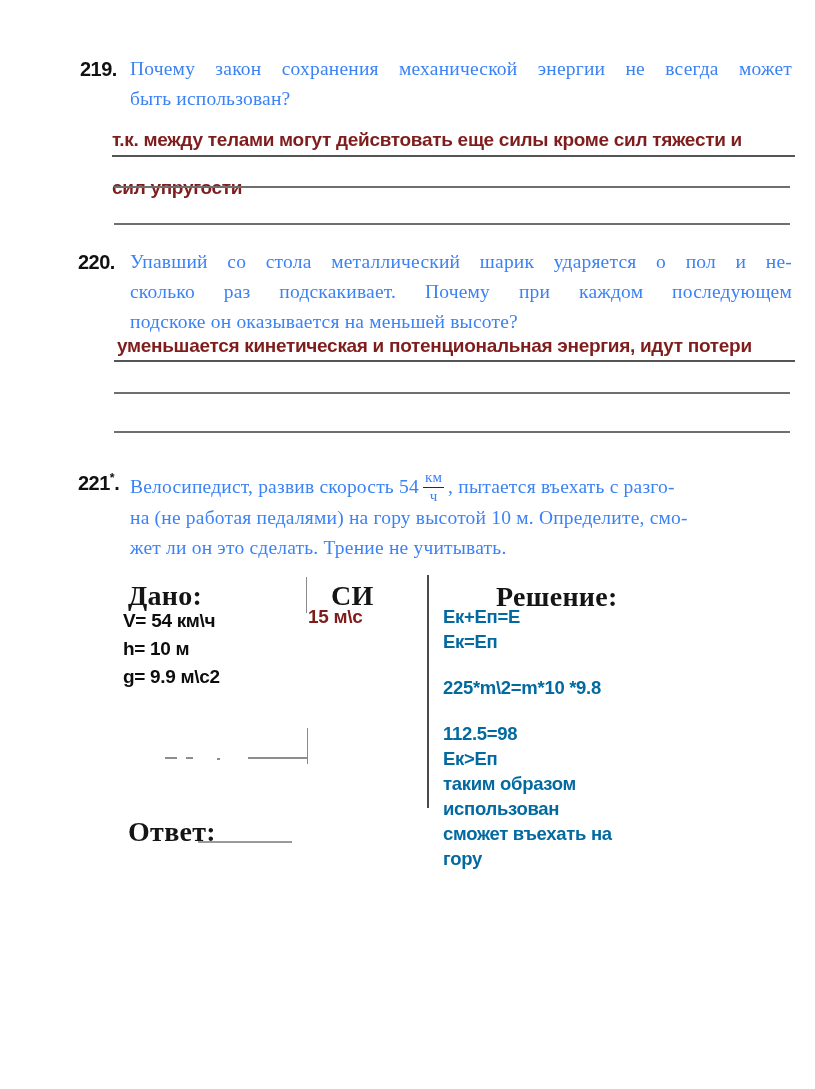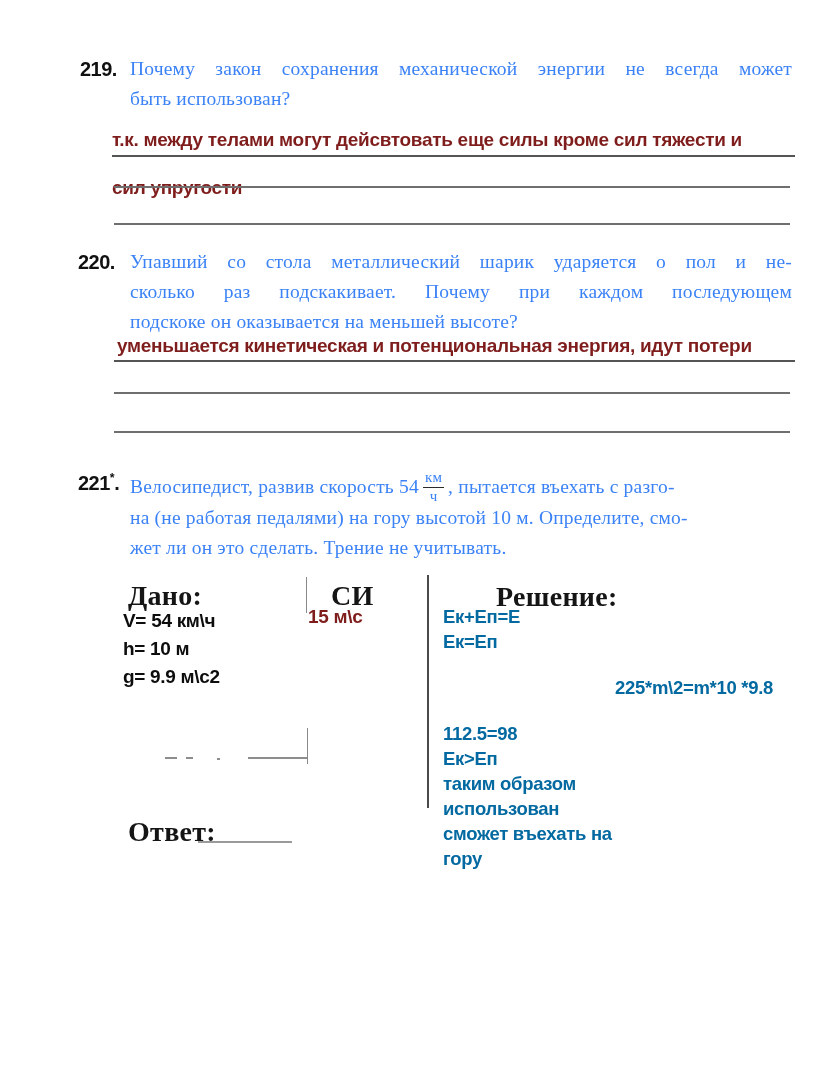--- a/index.html
+++ b/index.html
@@ -79,21 +79,21 @@
   .solcol{position:absolute;left:443px;top:604px;width:330px;}
   .solcol .hl{
     font-family:"Liberation Sans", sans-serif;
     font-weight:700;
     font-size:18.5px;
     letter-spacing:-0.3px;
     color:#0369a1;
     line-height:25px;
     white-space:nowrap;
   }
-  .solcol .hl:nth-child(3){margin-top:21px;text-align:right;}
+  .solcol .hl:nth-child(3){margin-top:21px;}
   .solcol .hl:nth-child(4){margin-top:21px;}
   
   .givcol{position:absolute;left:123px;top:607px;}
   .givcol .hl{
     font-family:"Liberation Sans", sans-serif;
     font-weight:700;
     font-size:19px;
     letter-spacing:-0.3px;
     color:#0d0d0d;
     line-height:28px;

